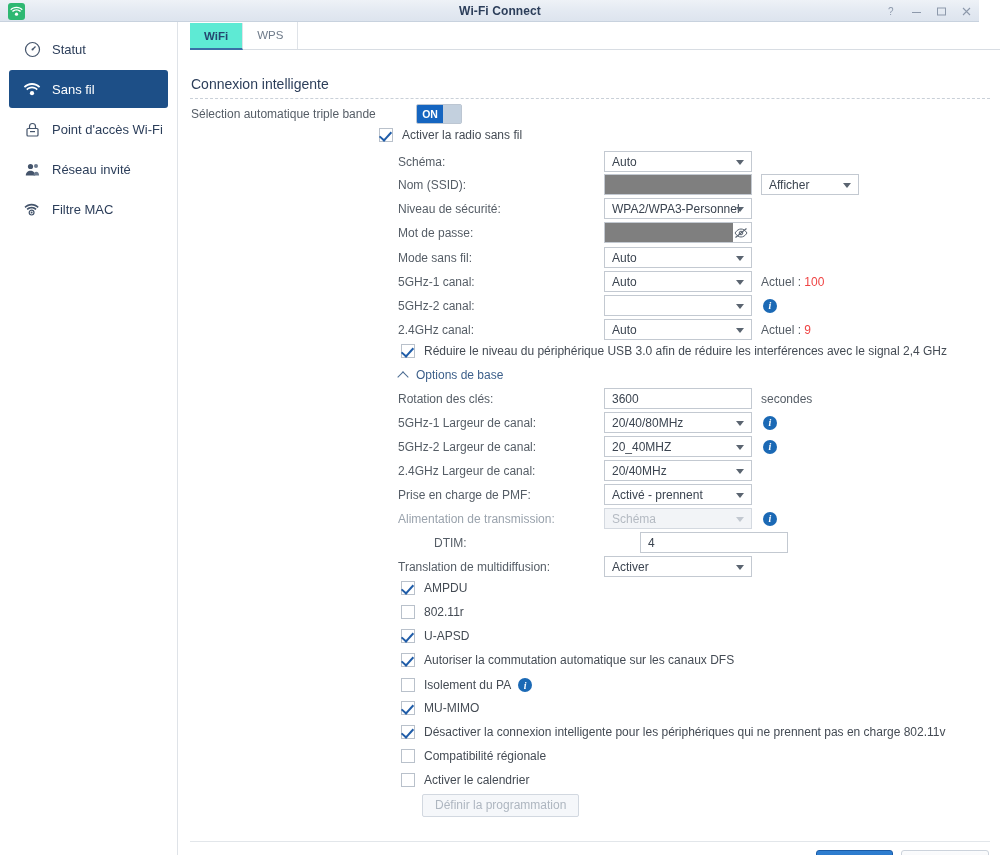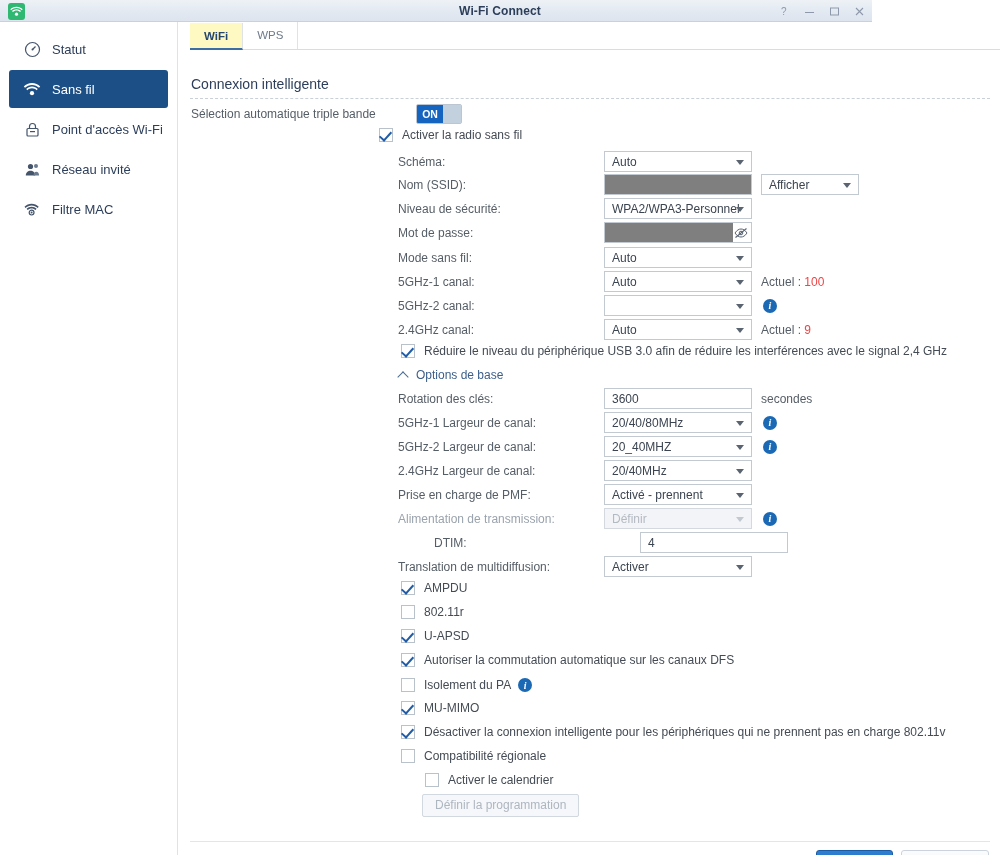--- a/index.html
+++ b/index.html
@@ -14,21 +14,21 @@
   }
   #app {
     position: relative;
     width: 1000px; height: 855px;
     background: #ffffff;
   }
 
   
   .titlebar {
     position: absolute; top: 0; left: 0;
-    width: 872px; height: 22px;
+    width: 979px; height: 22px;
     background: linear-gradient(to bottom, #eef2f7 0%, #e4eaf2 50%, #dde4ee 100%);
     border-bottom: 1px solid #c8d2de;
   }
   .app-icon {
     position: absolute; left: 8px; top: 3px;
     width: 17px; height: 17px;
     background: #2eb872;
     border-radius: 3px;
     display: flex; align-items: center; justify-content: center;
   }
@@ -107,21 +107,21 @@
     line-height: 27px;
     font-size: 11.5px;
     color: #6f7b8a;
     border-right: 1px solid #dfe3e8;
     cursor: pointer;
     background: transparent;
   }
   .tab.active {
     color: #25476f;
     font-weight: bold;
-    background: #fef9c3;
+    background: #5eead4;
     border-bottom: 2px solid #3a6ea5;
     margin-bottom: -1px;
     text-align: right;
   }
   .section-title {
     position: absolute; left: 12px; top: 54px;
     font-size: 14px;
     color: #2c3e5a;
   }
   .dashed-sep {
@@ -557,21 +557,21 @@
         <span class="lbl" style="width:206px;">Prise en charge de PMF:</span>
         <div class="sel" style="width:148px;">
           <span>Activé - prennent</span>
           <span class="caret"></span>
         </div>
       </div>
 
       <div class="row" style="left:219px; top:486px;">
         <span class="lbl dim" style="width:206px;">Alimentation de transmission:</span>
         <div class="sel disabled" style="width:148px;">
-          <span>Définir</span>
+          <span>Schéma</span>
           <span class="caret"></span>
         </div>
         <span class="info" style="margin-left:11px;">i</span>
       </div>
 
       <div class="row" style="left:219px; top:510px;">
         <span class="lbl" style="width:206px;margin-left:36px;">DTIM:</span>
         <div class="txt" style="width:148px;">
           <span>4</span>
         </div>
@@ -619,21 +619,21 @@
       <div class="row cbrow" style="left:222px; top:703px;">
         <span class="cb checked"></span>
         <span class="cbl">Désactiver la connexion intelligente pour les périphériques qui ne prennent pas en charge 802.11v</span>
       </div>
 
       <div class="row cbrow" style="left:222px; top:727px;">
         <span class="cb"></span>
         <span class="cbl">Compatibilité régionale</span>
       </div>
 
-      <div class="row cbrow" style="left:222px; top:751px;margin-left:24px;">
+      <div class="row cbrow" style="left:222px; top:751px;">
         <span class="cb"></span>
         <span class="cbl">Activer le calendrier</span>
       </div>
 
       <div class="row" style="left:243px; top:772px;">
         <div class="btn-ghost">Définir la programmation</div>
       </div>
 
     </div>
 

